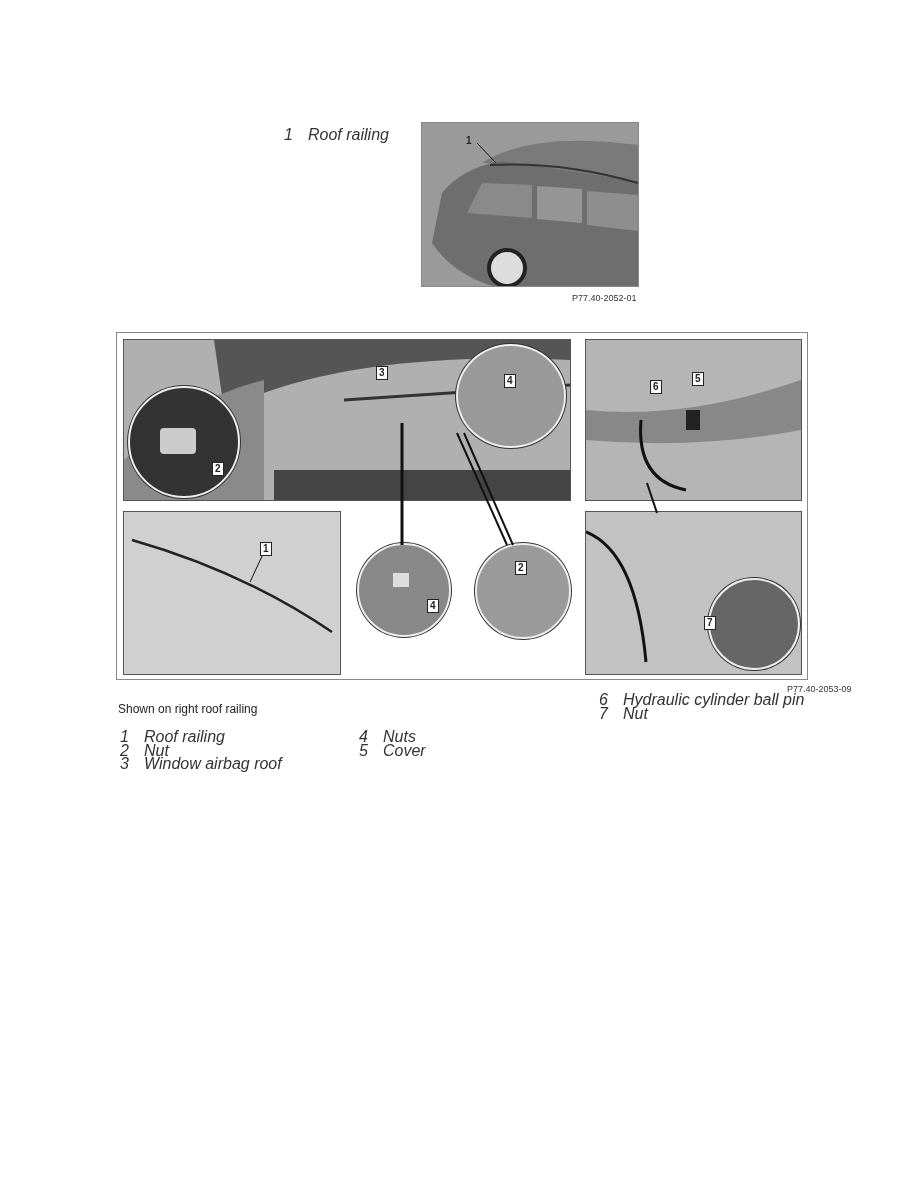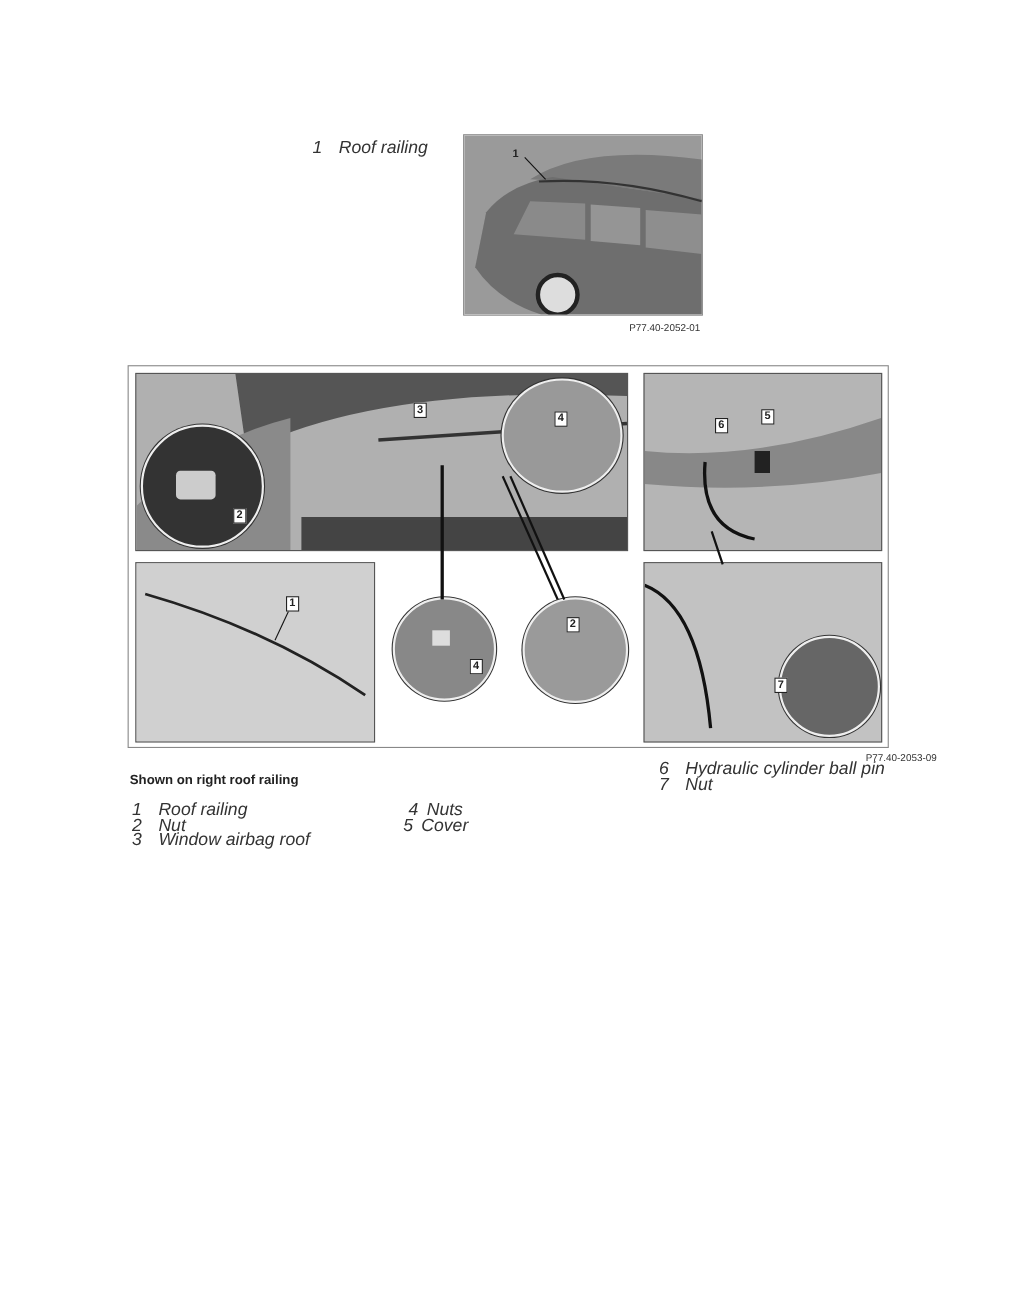--- a/index.html
+++ b/index.html
@@ -94,27 +94,27 @@
 
   <svg class="abs" style="left:0;top:0;" width="690" height="346">
     <line x1="285" y1="90" x2="285" y2="212" stroke="#111" stroke-width="3"></line>
     <line x1="340" y1="100" x2="390" y2="212" stroke="#111" stroke-width="2"></line>
     <line x1="347" y1="100" x2="396" y2="212" stroke="#111" stroke-width="2"></line>
     <line x1="530" y1="150" x2="540" y2="180" stroke="#111" stroke-width="2"></line>
   </svg>
 </div>
 <div class="abs ref" style="left:742px;top:684px;margin-left:45px;">P77.40-2053-09</div>
 
-<div class="abs" style="left:118px;top:702px;font-size:12px;font-weight:bold;">Shown on right roof railing</div>
+<div class="abs" style="left:118px;top:702px;font-size:12px;font-weight:normal;">Shown on right roof railing</div>
 
 <div class="abs it" style="left:120px;top:730px;line-height:13.5px;">
   <div><span class="num">1</span><span>Roof railing</span></div>
   <div><span class="num">2</span><span>Nut</span></div>
   <div><span class="num">3</span><span>Window airbag roof</span></div>
 </div>
-<div class="abs it" style="left:359px;top:730px;line-height:13.5px;text-align:center;">
+<div class="abs it" style="left:359px;top:730px;line-height:13.5px;">
   <div><span class="num">4</span><span>Nuts</span></div>
   <div><span class="num">5</span><span>Cover</span></div>
 </div>
 <div class="abs it" style="left:599px;top:693px;line-height:13.5px;">
   <div><span class="num">6</span><span>Hydraulic cylinder ball pin</span></div>
   <div><span class="num">7</span><span>Nut</span></div>
 </div>
 
 </body></html>

